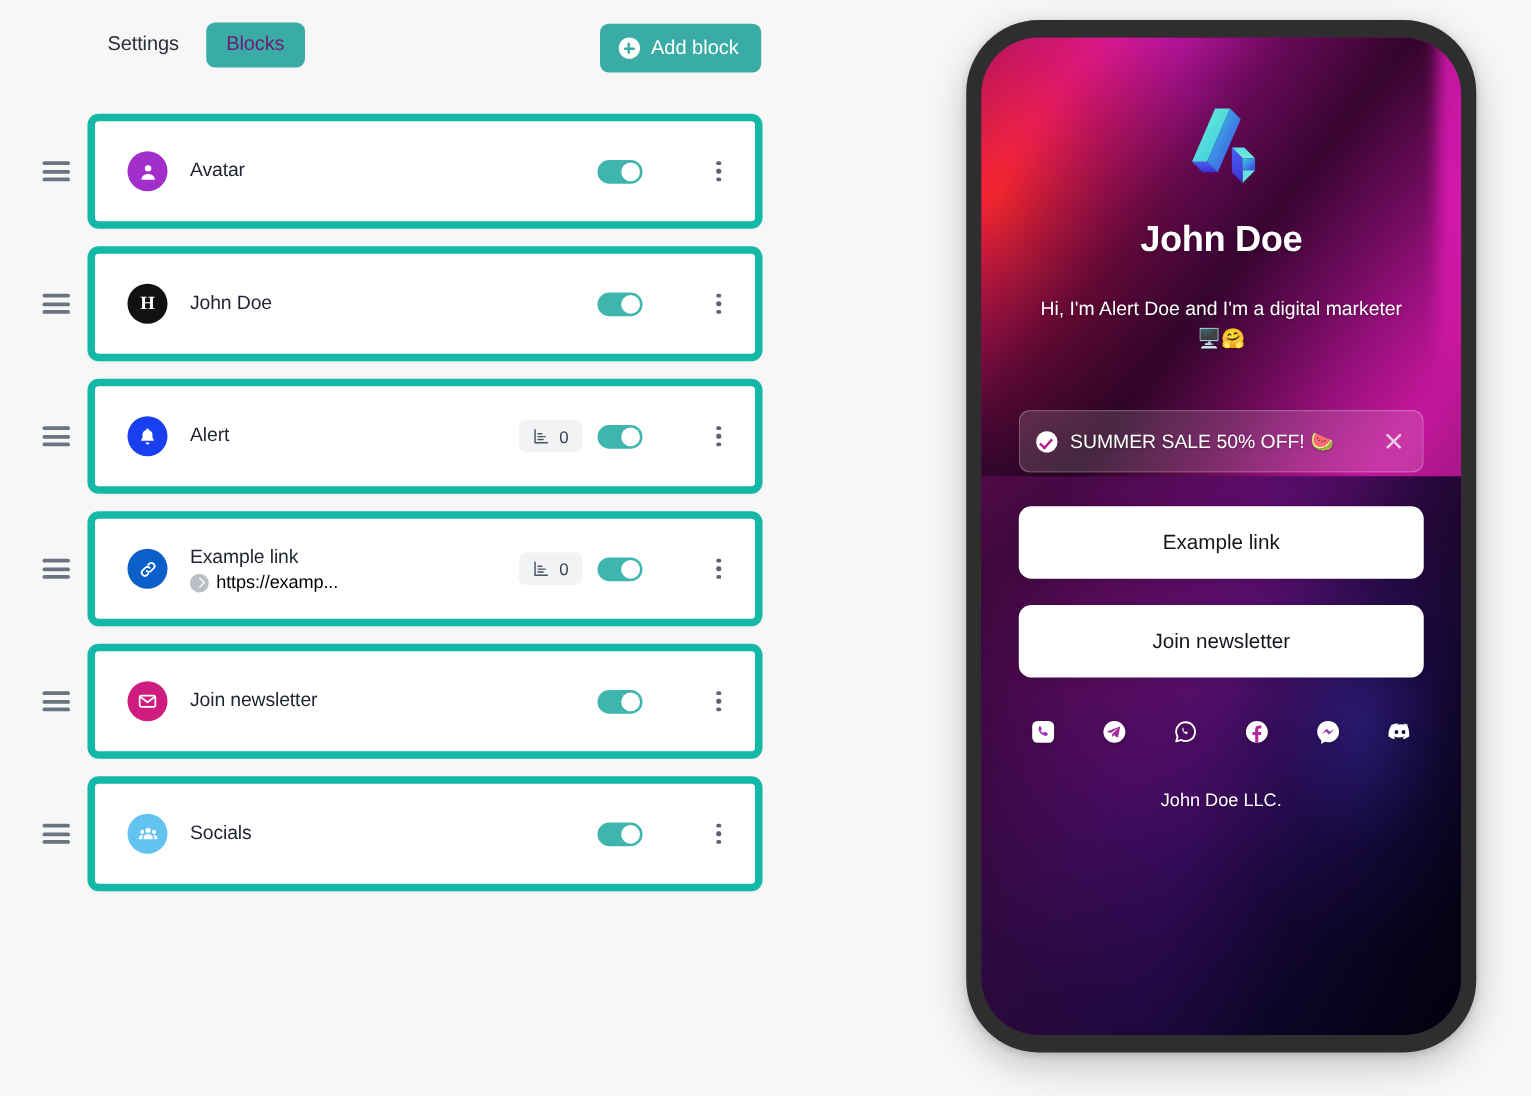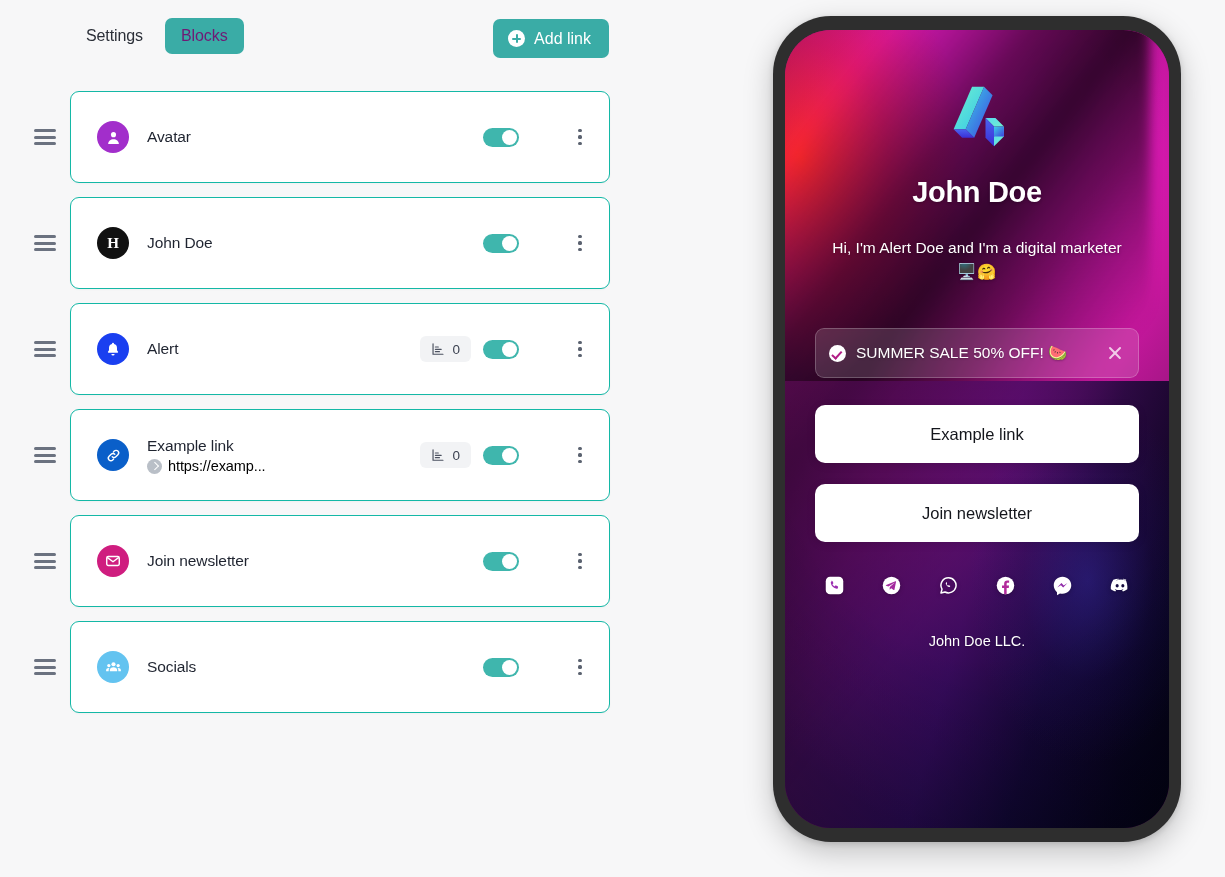--- a/index.html
+++ b/index.html
@@ -134,21 +134,21 @@
     background: #6b7280;
   }
 
   .block-card {
     position: absolute;
     left: 70px;
     top: 7px;
     width: 540px;
     height: 92px;
     background: #ffffff;
-    border: 1px solid #14b8a6;
+    border: 6px solid #14b8a6;
     border-radius: 9px;
     display: flex;
     align-items: center;
     box-shadow: 0 1px 2px rgba(16,24,40,0.03);
   }
 
   .block-icon {
     width: 32px; height: 32px;
     border-radius: 50%;
     margin-left: 26px;
@@ -468,21 +468,21 @@
   <div class="editor">
 
     <div class="toolbar">
       <div class="tabs">
         <button class="tab">Settings</button>
         <button class="tab active">Blocks</button>
       </div>
 
       <button class="add-block-btn">
         <span class="plus-circle"></span>
-        <span>Add link</span>
+        <span>Add block</span>
       </button>
     </div>
 
     <div class="block-list" id="block-list">
         <div class="block-row">
           <div class="drag-handle">
             <i></i>
             <i></i>
             <i></i>
           </div>

